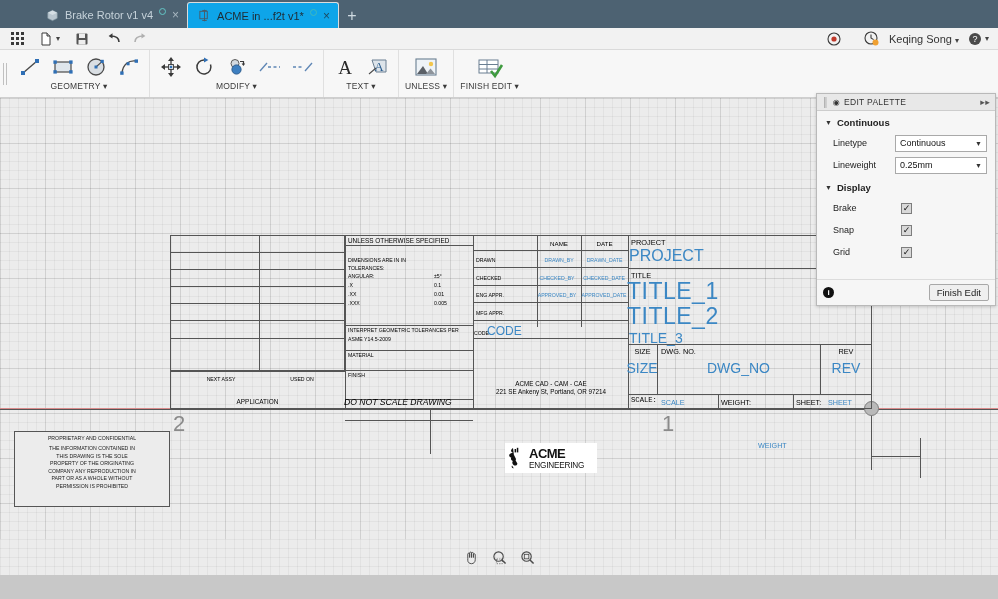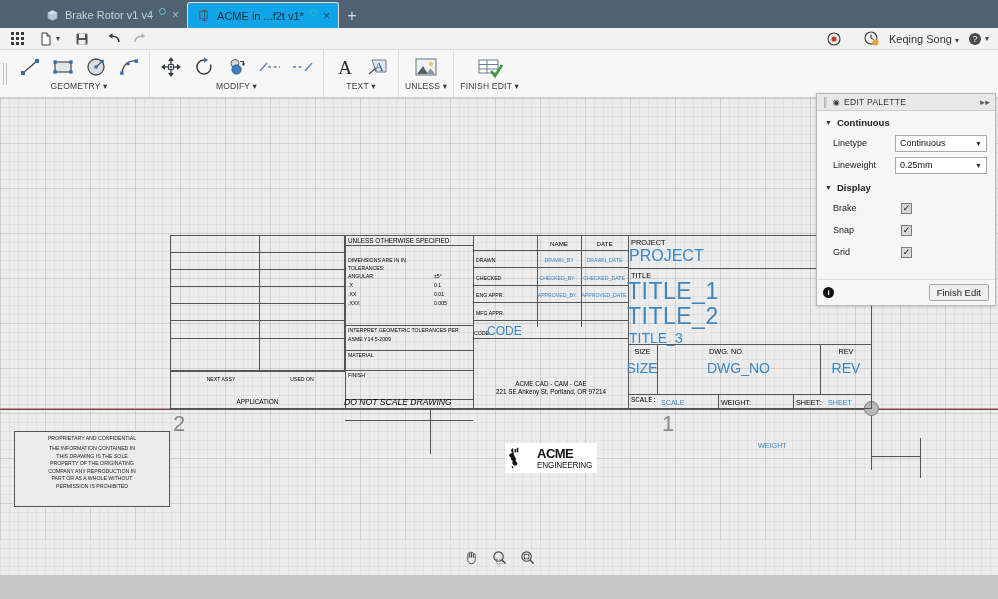--- a/index.html
+++ b/index.html
@@ -129,21 +129,21 @@
     border:1px solid #555; background:#ececec;
     display:flex; flex-direction:column; align-items:center;
     padding-top:3px; font-size:5.2px; color:#1a1a1a; text-align:center;
   }
   .propblk .title { margin-bottom:4px; }
   .propblk .body { line-height:1.45; }
 
   
   .acmebox {
     position:absolute; left:505px; top:345px; width:92px; height:30px;
-    background:#fff; display:flex; align-items:center; gap:14px; padding-left:2px;
+    background:#fff; display:flex; align-items:center; gap:6px; padding-left:2px;
   }
   .acme-word { font-size:13px; font-weight:bold; letter-spacing:-0.5px; color:#111; font-family:"Liberation Sans",sans-serif;}
   .acme-sub { font-size:8.2px; letter-spacing:-0.2px; color:#111; }
 
   
   .palette {
     position: absolute; right: 2px; top: 93px; width: 180px;
     background: #f6f6f6; border: 1px solid #b9b9b9;
     box-shadow: 0 1px 3px rgba(0,0,0,.18);
     font-size: 10px; color: #222;
@@ -547,21 +547,21 @@
     <div class="tbtxt" style="left:631px; top:140px; font-size:7.4px;">PROJECT</div>
     <div class="tbtxt blue" style="left:629px; top:149px; font-size:16px;">PROJECT</div>
 
     <div class="tbtxt" style="left:631px; top:173px; font-size:7.4px;">TITLE</div>
     <div class="tbtxt blue" style="left:627px; top:180px; font-size:23px; letter-spacing:.5px;">TITLE_1</div>
     <div class="tbtxt blue" style="left:627px; top:205px; font-size:23px; letter-spacing:.5px;">TITLE_2</div>
     <div class="tbtxt blue" style="left:629px; top:232px; font-size:14px;">TITLE_3</div>
 
     <div class="tbtxt c-ctr" style="left:628px; top:249px; width:29px; font-size:7.3px;">SIZE</div>
     <div class="tbtxt c-ctr blue" style="left:625px; top:262px; width:34px; font-size:14px;">SIZE</div>
-    <div class="tbtxt" style="left:661px; top:249px; font-size:7.3px;margin-left:48px;">DWG.  NO.</div>
+    <div class="tbtxt" style="left:661px; top:249px; font-size:7.3px;">DWG.  NO.</div>
     <div class="tbtxt c-ctr blue" style="left:657px; top:262px; width:163px; font-size:14px;">DWG_NO</div>
     <div class="tbtxt c-ctr" style="left:820px; top:249px; width:52px; font-size:7.3px;">REV</div>
     <div class="tbtxt c-ctr blue" style="left:820px; top:262px; width:52px; font-size:14px;">REV</div>
 
     <div class="tbtxt" style="left:631px; top:298px; font-size:7.2px;font-family:Liberation Mono, monospace;">SCALE:</div>
     <div class="tbtxt blue" style="left:661px; top:300px; font-size:7.2px;">SCALE</div>
     <div class="tbtxt" style="left:721px; top:300px; font-size:7.2px;">WEIGHT:</div>
     <div class="tbtxt blue" style="left:758px; top:300px; font-size:7.2px;margin-top:43px;">WEIGHT</div>
     <div class="tbtxt" style="left:796px; top:300px; font-size:7.2px;">SHEET:</div>
     <div class="tbtxt blue" style="left:828px; top:300px; font-size:7.2px;">SHEET</div>

